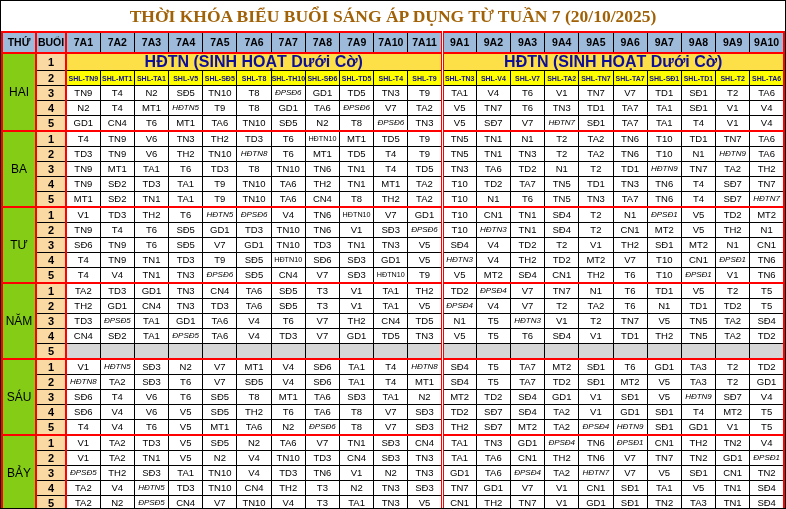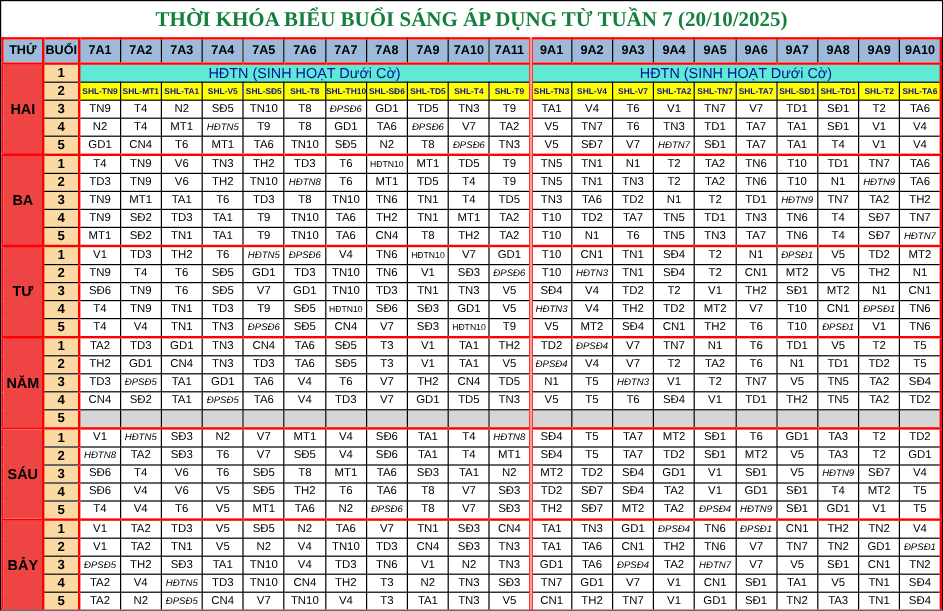--- a/index.html
+++ b/index.html
@@ -1,30 +1,30 @@
 <!DOCTYPE html>
 <html><head>
 <meta charset="utf-8">
 <style>
   html,body{margin:0;padding:0;background:#fff;}
   .page{width:786px;height:509px;box-sizing:border-box;border:1px solid #000;background:#fff;
         font-family:"Liberation Sans",sans-serif;overflow:hidden;}
   .title{height:30px;display:flex;align-items:center;justify-content:center;
-         font-family:"Liberation Serif",serif;font-weight:bold;font-size:17.5px;color:#15803d;}
+         font-family:"Liberation Serif",serif;font-weight:bold;font-size:17.5px;color:#a16207;}
   table{border-collapse:collapse;table-layout:fixed;width:784px;border:2px solid #FF0000;}
   col.c-thu{width:34px;} col.c-tiet{width:30px;}
   th,td{border:1px solid #000;text-align:center;vertical-align:middle;padding:0;
         overflow:hidden;white-space:nowrap;height:14px;line-height:1;}
   thead th{background:#9DBADB;font-size:10.5px;font-weight:bold;height:19px;color:#000;}
-  td.day{background:#ef4444;font-weight:bold;font-size:12px;color:#000;}
+  td.day{background:#84cc16;font-weight:normal;font-size:12px;color:#000;}
   td.tiet{background:#FBD9A3;font-weight:bold;font-size:11px;color:#000;}
   td.cell{font-size:9.5px;color:#000;background:#fff;}
   td.s5{font-size:8px;font-style:italic;} td.s6{font-size:7.2px;}
   td.shl{background:#FFFF00;color:#0F0F96;font-weight:bold;font-size:7px;}
-  td.assembly{background:#5eead4;color:#0F0F96;font-weight:normal;font-size:12px;}
+  td.assembly{background:#fde047;color:#0F0F96;font-weight:bold;font-size:16px;}
   td.empty{background:#D6D6D6;}
   .rr{border-right:2px solid #FF0000 !important;}
   .rb{border-bottom:2px solid #FF0000 !important;}
   .split{border-right:3px double #FF0000 !important;}
 </style>
 </head>
 <body>
 
 <div class="page">
   <div class="title">THỜI KHÓA BIỂU BUỔI SÁNG ÁP DỤNG TỪ TUẦN 7 (20/10/2025)</div>

